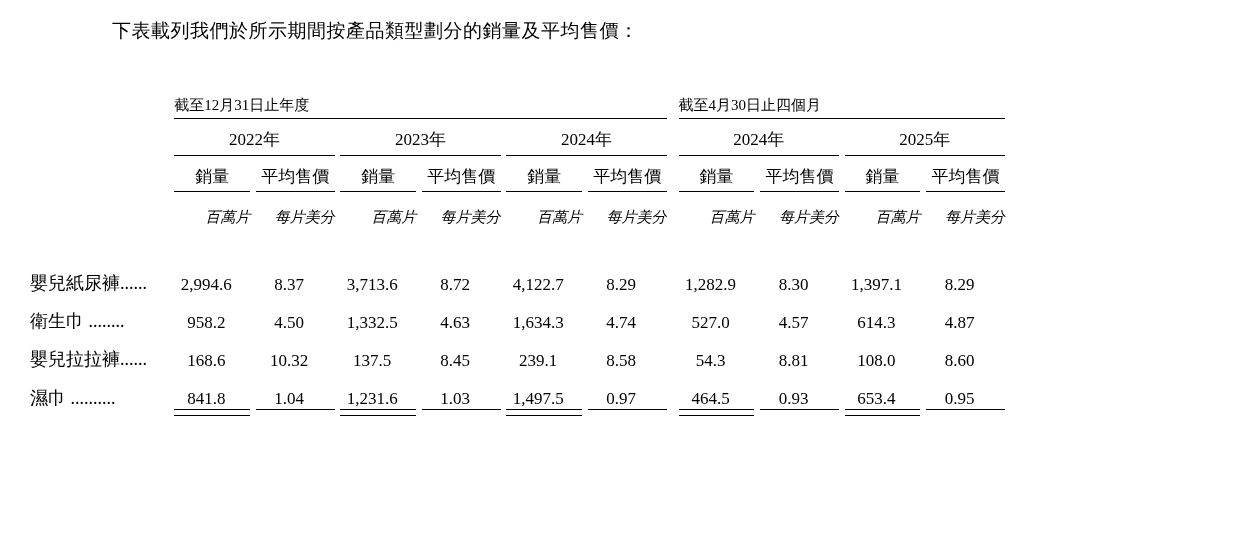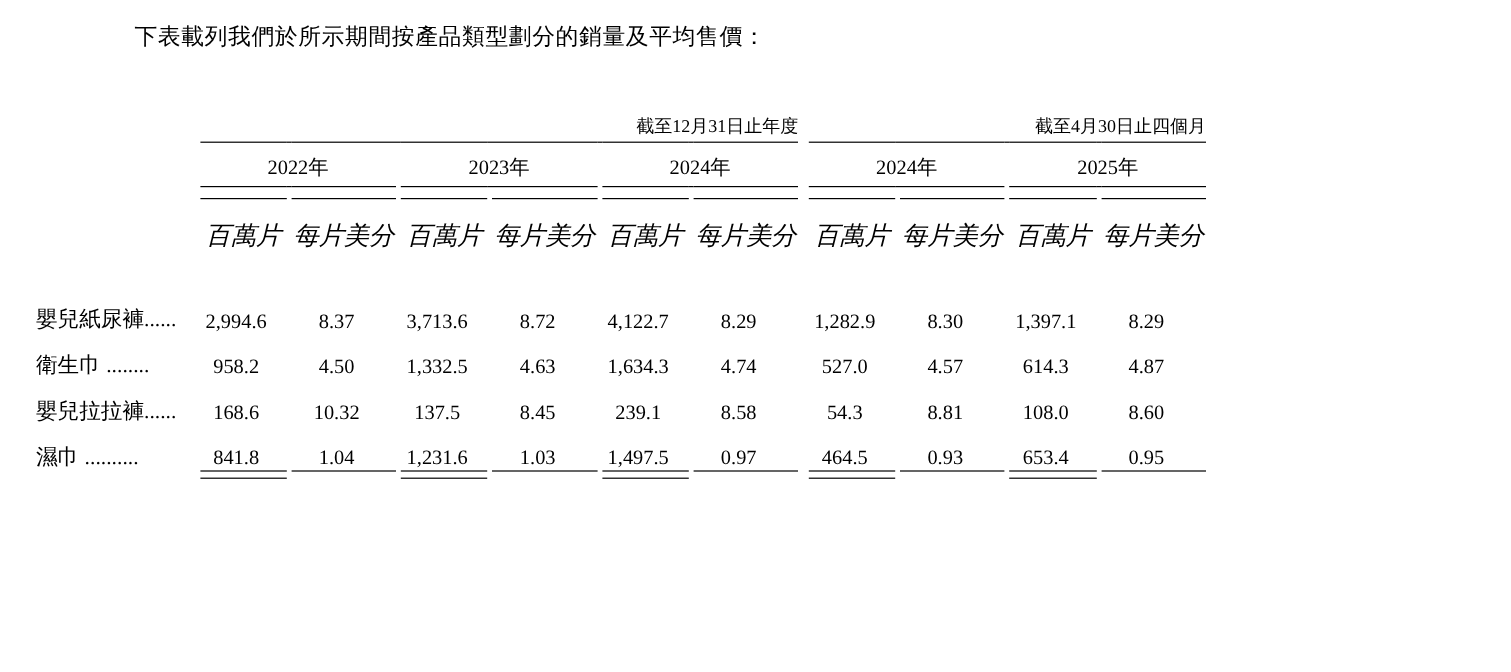--- a/index.html
+++ b/index.html
@@ -50,40 +50,40 @@
     text-align: center;
     padding-right: 12px !important;
     white-space: nowrap;
   }
   .rowlabel {
     text-align: left;
     white-space: nowrap;
     font-size: 18px;
   }
   .grouphdr {
-    text-align: right;
+    text-align: left;
     font-size: 15px;
     white-space: nowrap;
     padding-bottom: 3px !important;
   }
   .yearhdr {
     text-align: center;
     font-size: 17px;
     white-space: nowrap;
     padding-bottom: 4px !important;
   }
   .colhdr {
     text-align: center;
     font-size: 17px;
     white-space: nowrap;
     padding-bottom: 3px !important;
   }
   .unit {
-    text-align: center;
-    font-size: 21px;
+    text-align: right;
+    font-size: 15px;
     font-style: italic;
     white-space: nowrap;
   }
   .rule-top td { border-bottom: 1px solid #000; }
   .hr-line {
     border-bottom: 1px solid #000;
   }
   .spacer-sm { height: 9px; }
   .spacer-md { height: 16px; }
   .spacer-lg { height: 30px; }
@@ -168,20 +168,42 @@
       <td></td>
       <td class="hr-line" colspan="3"></td>
     </tr>
 
     <tr>
           <td class="spacer-sm" colspan="21"></td>
         </tr>
 
     <tr>
       <td></td>
+      <td class="colhdr">銷量</td>
+      <td></td>
+      <td class="colhdr">平均售價</td>
+      <td></td>
+      <td class="colhdr">銷量</td>
+      <td></td>
+      <td class="colhdr">平均售價</td>
+      <td></td>
+      <td class="colhdr">銷量</td>
+      <td></td>
+      <td class="colhdr">平均售價</td>
+      <td></td>
+      <td class="colhdr">銷量</td>
+      <td></td>
+      <td class="colhdr">平均售價</td>
+      <td></td>
+      <td class="colhdr">銷量</td>
+      <td></td>
+      <td class="colhdr">平均售價</td>
+    </tr>
+    <tr>
+      <td></td>
       <td class="hr-line"></td>
       <td></td>
       <td class="hr-line"></td>
       <td></td>
       <td class="hr-line"></td>
       <td></td>
       <td class="hr-line"></td>
       <td></td>
       <td class="hr-line"></td>
       <td></td>

